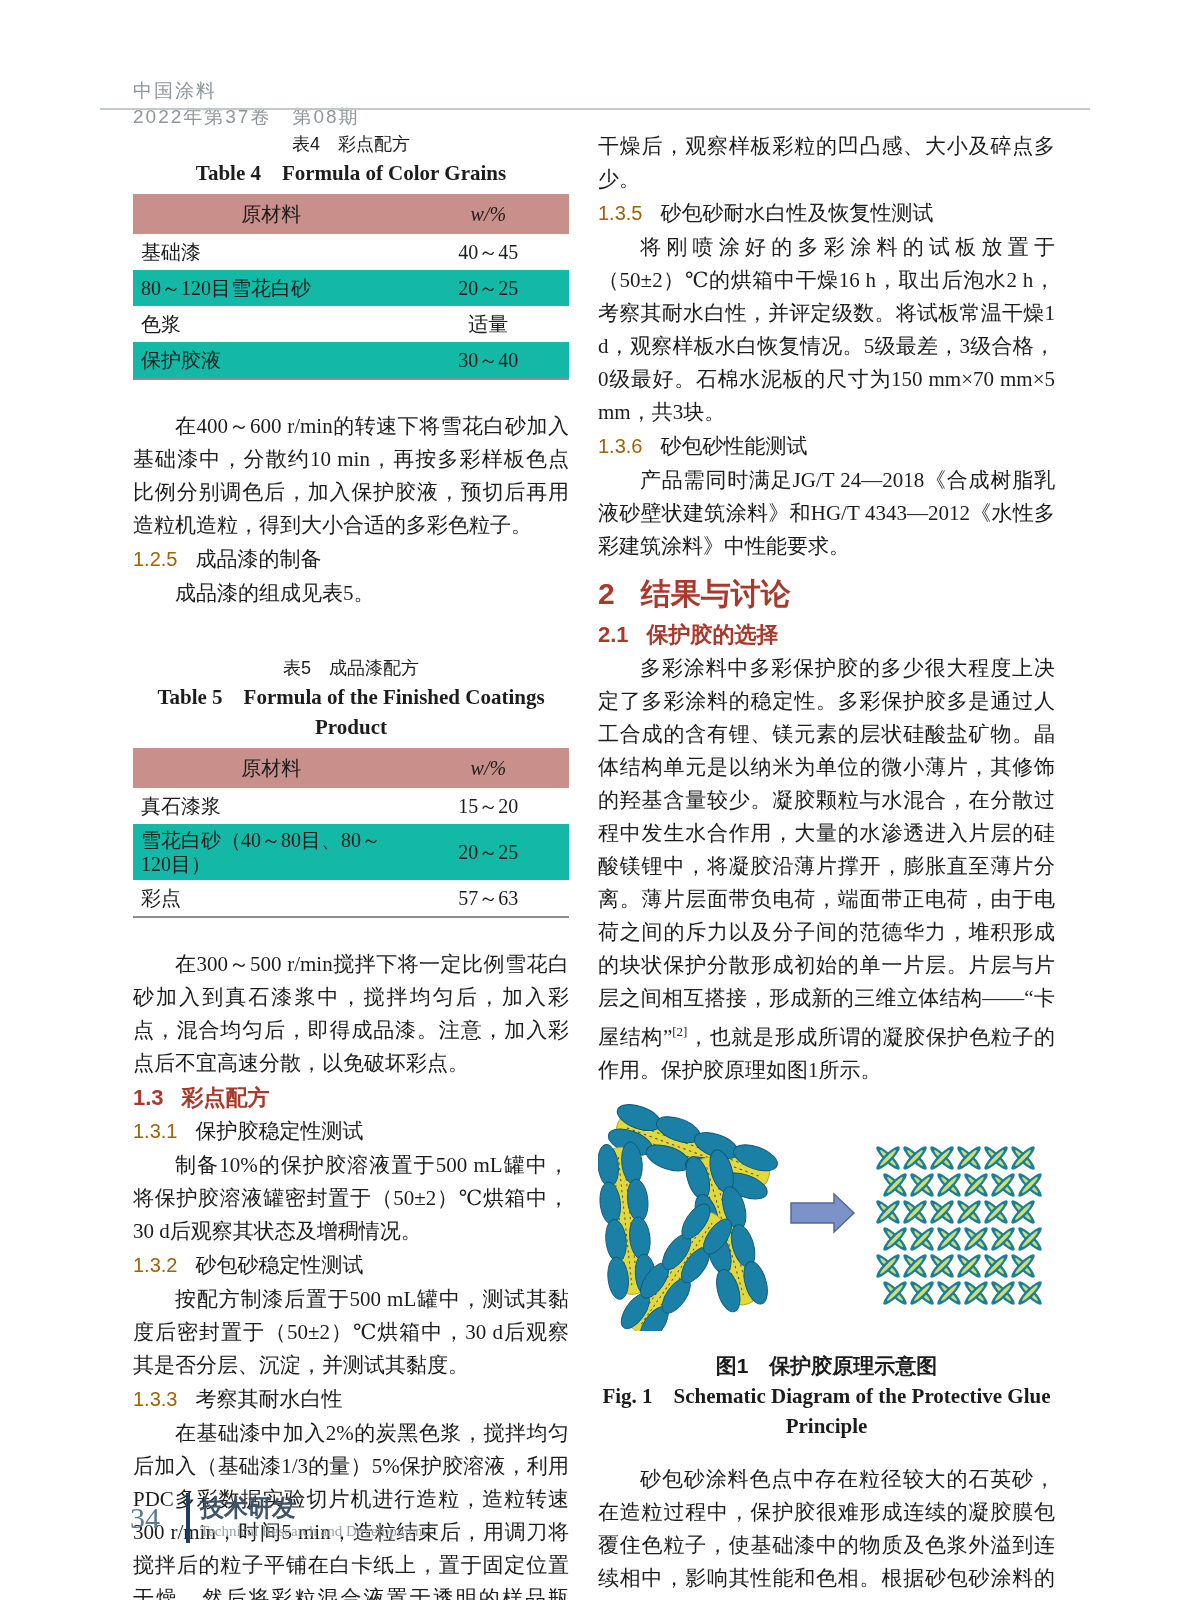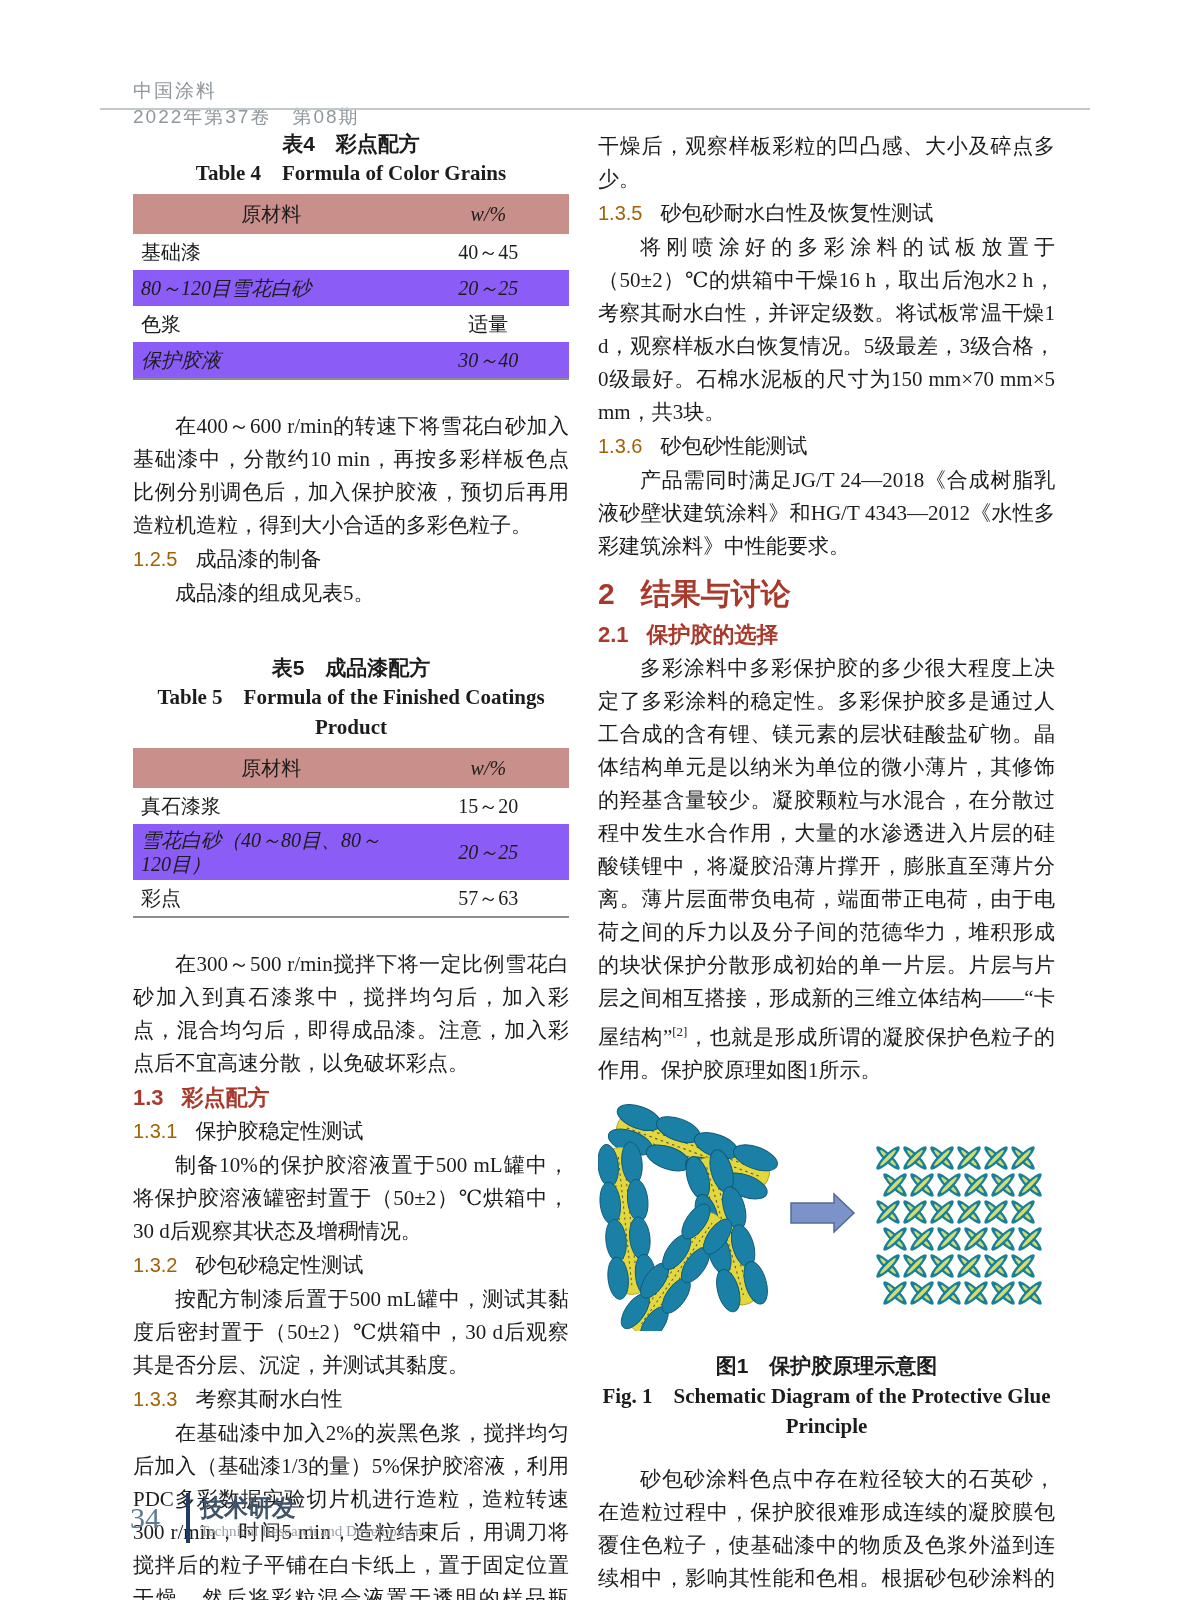--- a/index.html
+++ b/index.html
@@ -18,27 +18,27 @@
   
   .sec{display:flex;align-items:baseline;text-indent:0;margin:1px 0;}
   .sec .num{font-family:"Liberation Sans","DejaVu Sans",sans-serif;color:#a16207;font-size:20px;margin-right:18px;}
   .sec .t{color:#1c1c1c;}
   .sec.redbold .num,.sec.redbold .t{color:#a9392b;font-weight:bold;font-family:"Liberation Sans","DejaVu Sans",sans-serif;font-size:22px;}
   .sec.h1 {margin:14px 0 8px 0;}
   .sec.h1 .num,.sec.h1 .t{color:#a9392b;font-weight:bold;font-family:"Liberation Sans","DejaVu Sans",sans-serif;font-size:30px;}
   .sec.h1 .num{margin-right:26px;}
   
   .tcap{text-align:center;text-indent:0;margin-bottom:6px;}
-  .tcap .cn{font-family:"Liberation Sans","DejaVu Sans",sans-serif;font-weight:bold;font-size:21px;display:block;line-height:28px;}
+  .tcap .cn{font-family:"Liberation Sans","DejaVu Sans",sans-serif;font-weight:normal;font-size:18px;display:block;line-height:28px;}
   .tcap .en{font-weight:bold;font-size:21px;display:block;line-height:30px;}
   
   table{width:100%;border-collapse:collapse;border-bottom:2px solid #8d8d8d;font-size:20px;line-height:24px;}
   td{padding:4px 6px;height:28px;}
   tr.thead td{background:#c9908b;height:32px;}
-  tr.stripe td{background:#8b5cf6;font-style:italic;}
+  tr.stripe td{background:#14b8a6;}
   td.c1{text-align:left;padding-left:8px;width:63%;}
   td.c2{text-align:center;}
   tr.thead td.c1{text-align:center;}
   .wpc{font-style:italic;font-family:"Liberation Serif","DejaVu Serif",serif;} .gap22{height:22px;} .gap30{height:30px;} .gap44{height:44px;}
   sup{font-size:13px;}
   
   .fig{margin-top:16px;text-indent:0;}
   .figcap{text-align:center;text-indent:0;margin-top:10px;}
   .figcap .cn{font-family:"Liberation Sans","DejaVu Sans",sans-serif;font-weight:bold;font-size:21px;display:block;line-height:30px;}
   .figcap .en{font-weight:bold;font-size:21px;display:block;line-height:30px;}

